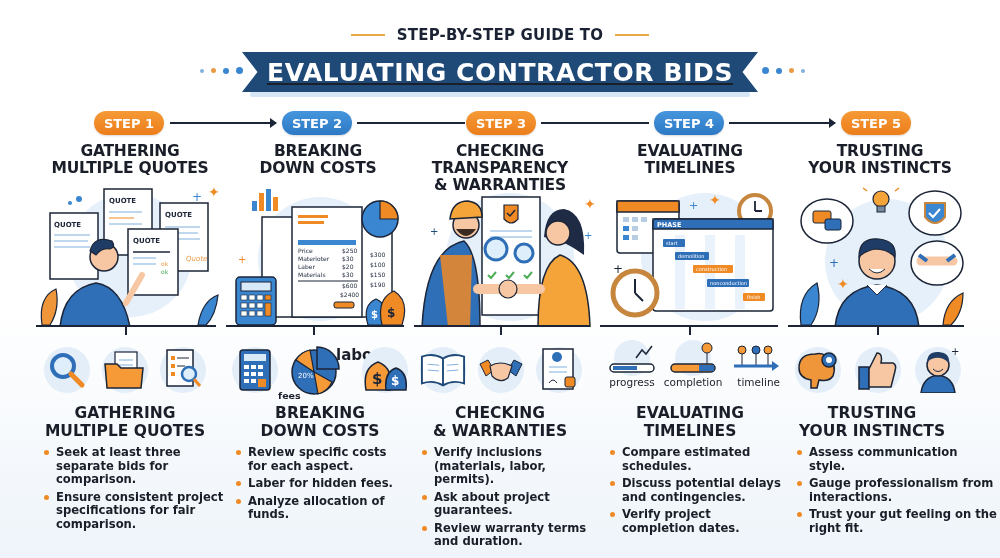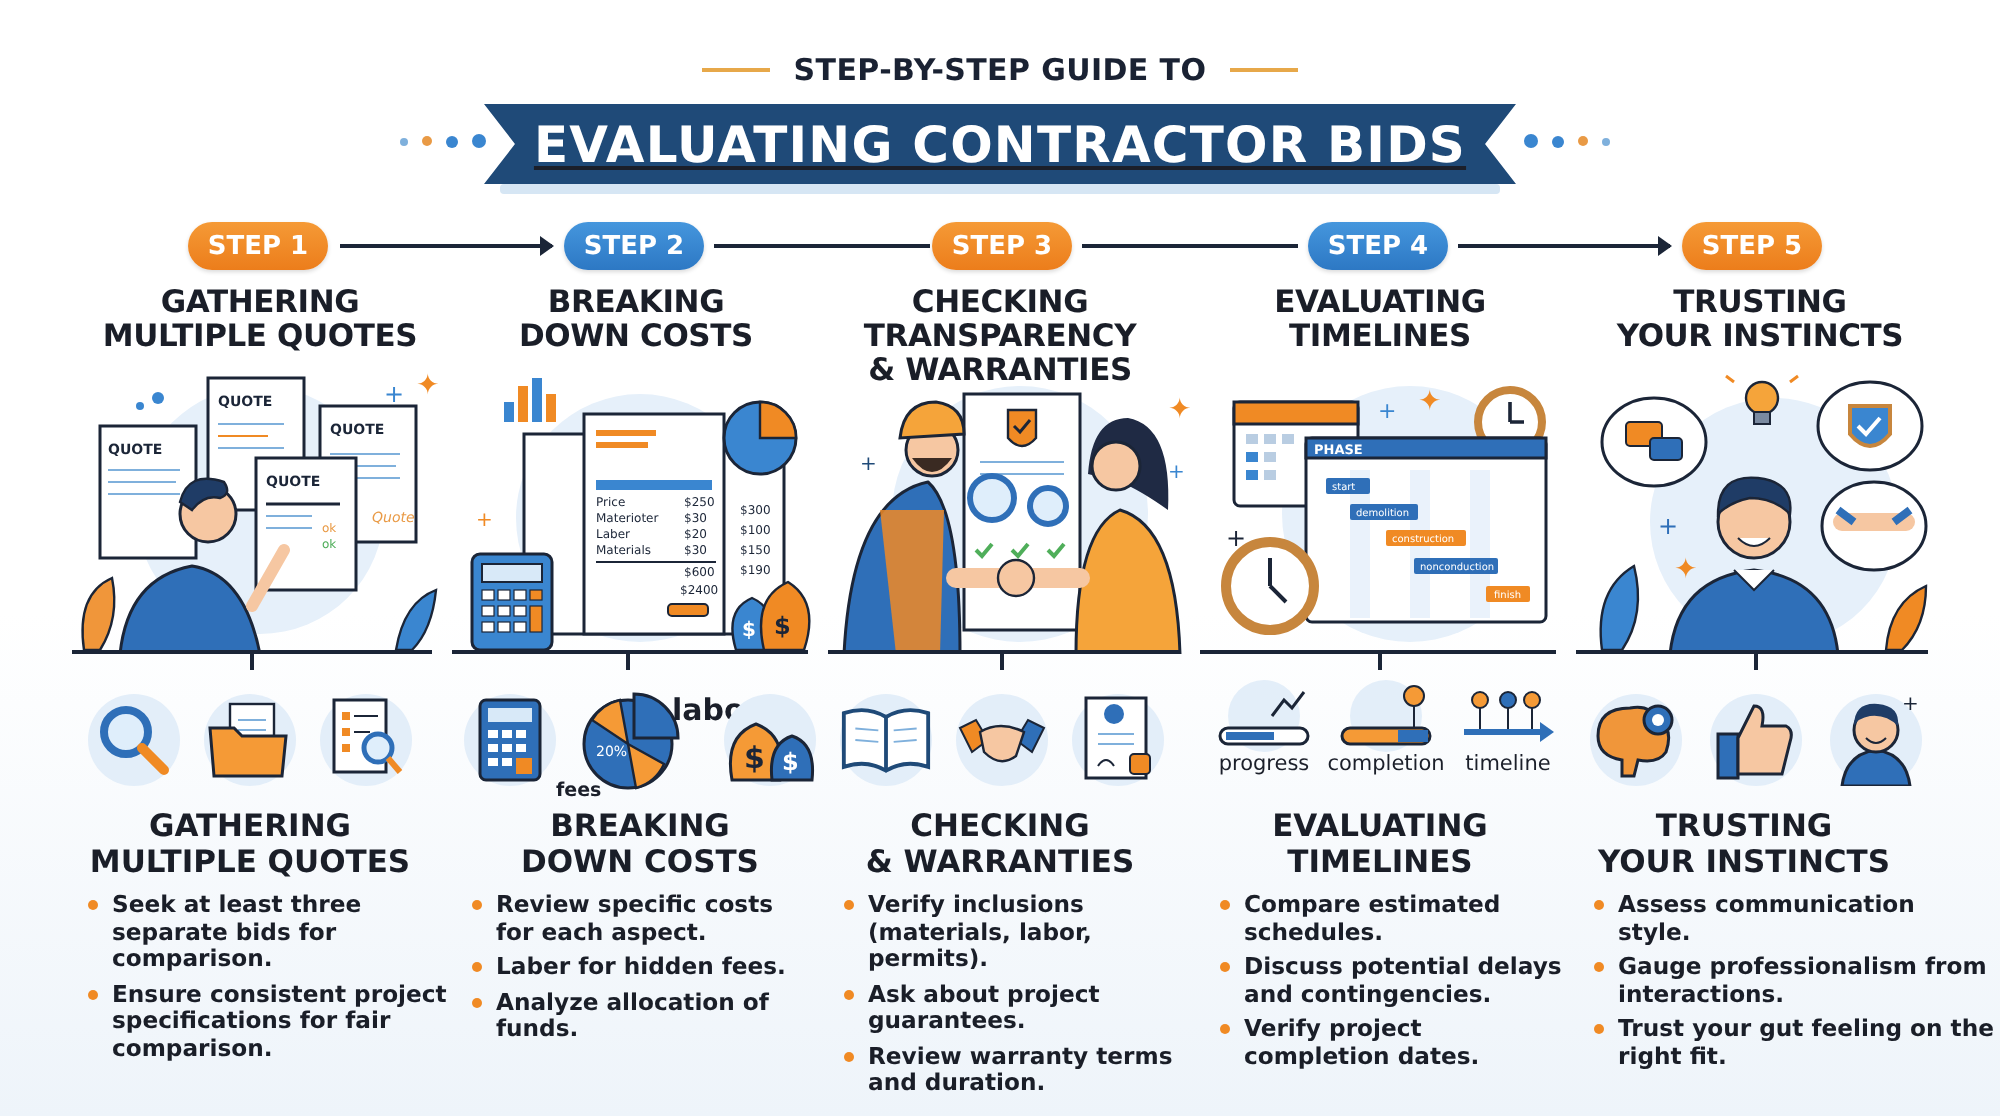--- a/index.html
+++ b/index.html
@@ -480,21 +480,21 @@
   <div style="display:flex;flex-direction:column;align-items:center;width:58px">
     <svg width="48" height="36" viewBox="0 0 48 36">
         <circle cx="24" cy="18" r="18" fill="#e3eef9"></circle>
         <circle cx="38" cy="8" r="5" fill="#f59a36" stroke="#1b2537"></circle>
         <line x1="38" y1="13" x2="38" y2="24" stroke="#1b2537"></line>
         <rect x="2" y="24" width="44" height="8" rx="4" fill="#f59a36" stroke="#1b2537" stroke-width="1.5"></rect>
         <rect x="30" y="25" width="15" height="6" fill="#2f6fb8"></rect>
       </svg>
     <span class="icon-label">completion</span>
   </div>
-  <div style="display:flex;flex-direction:column;align-items:center;width:52px">
+  <div style="display:flex;flex-direction:column;align-items:flex-end;width:52px">
     <svg width="48" height="36" viewBox="0 0 48 36">
         <circle cx="10" cy="10" r="4" fill="#f59a36" stroke="#1b2537"></circle>
         <circle cx="24" cy="10" r="4" fill="#2f6fb8" stroke="#1b2537"></circle>
         <circle cx="36" cy="10" r="4" fill="#f59a36" stroke="#1b2537"></circle>
         <line x1="10" y1="14" x2="10" y2="26" stroke="#1b2537"></line>
         <line x1="24" y1="14" x2="24" y2="26" stroke="#1b2537"></line>
         <line x1="36" y1="14" x2="36" y2="26" stroke="#1b2537"></line>
         <line x1="2" y1="26" x2="40" y2="26" stroke="#2f6fb8" stroke-width="3"></line>
         <path d="M40 21 L47 26 L40 31 Z" fill="#2f6fb8"></path>
       </svg>

